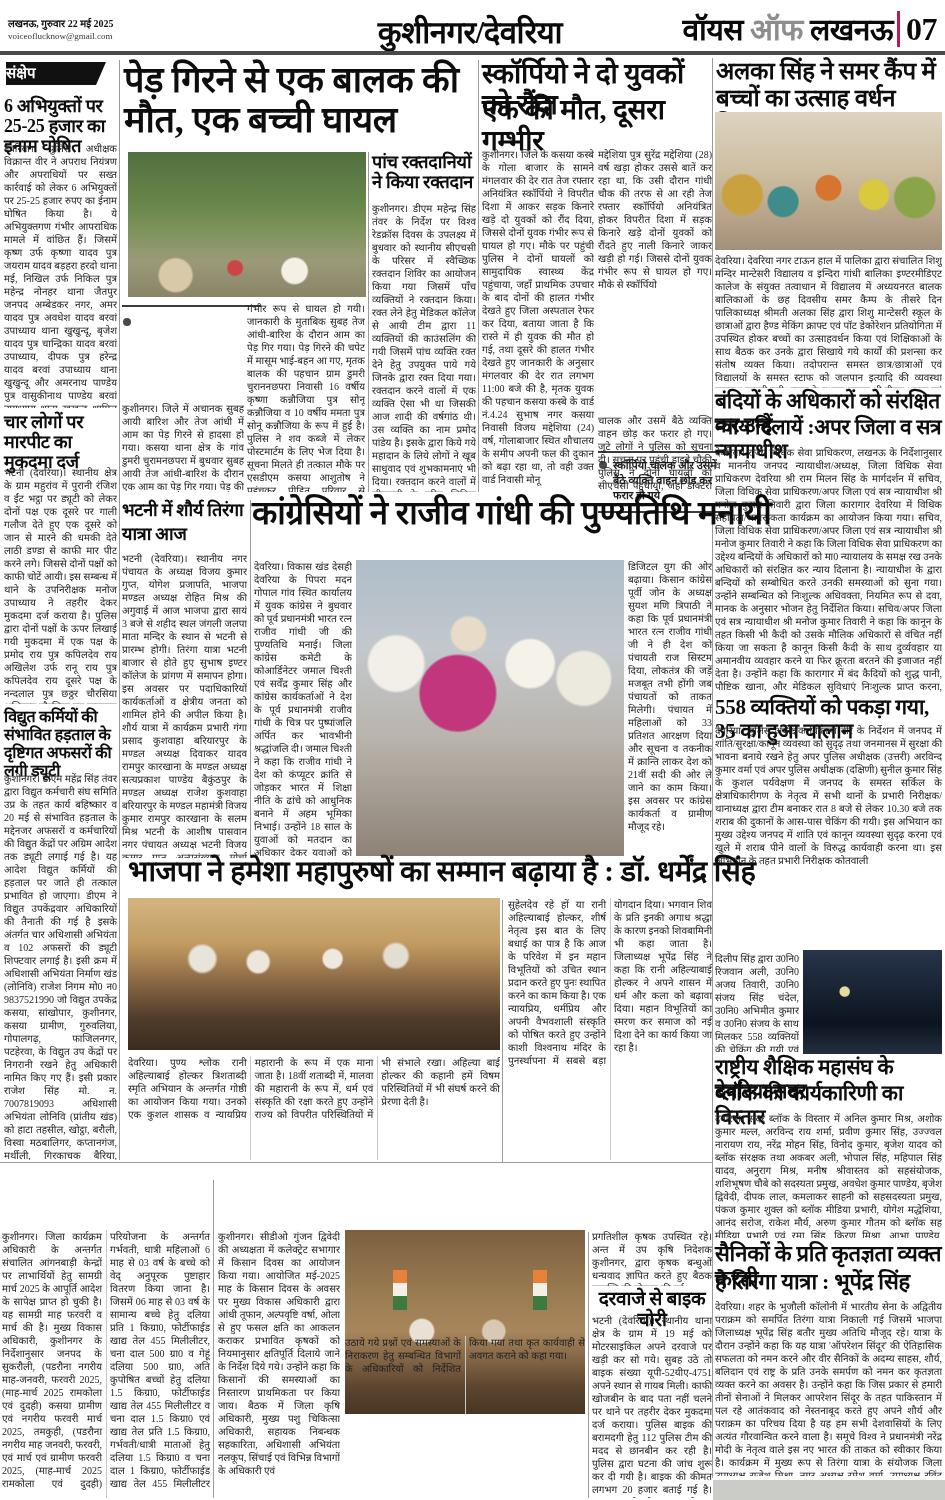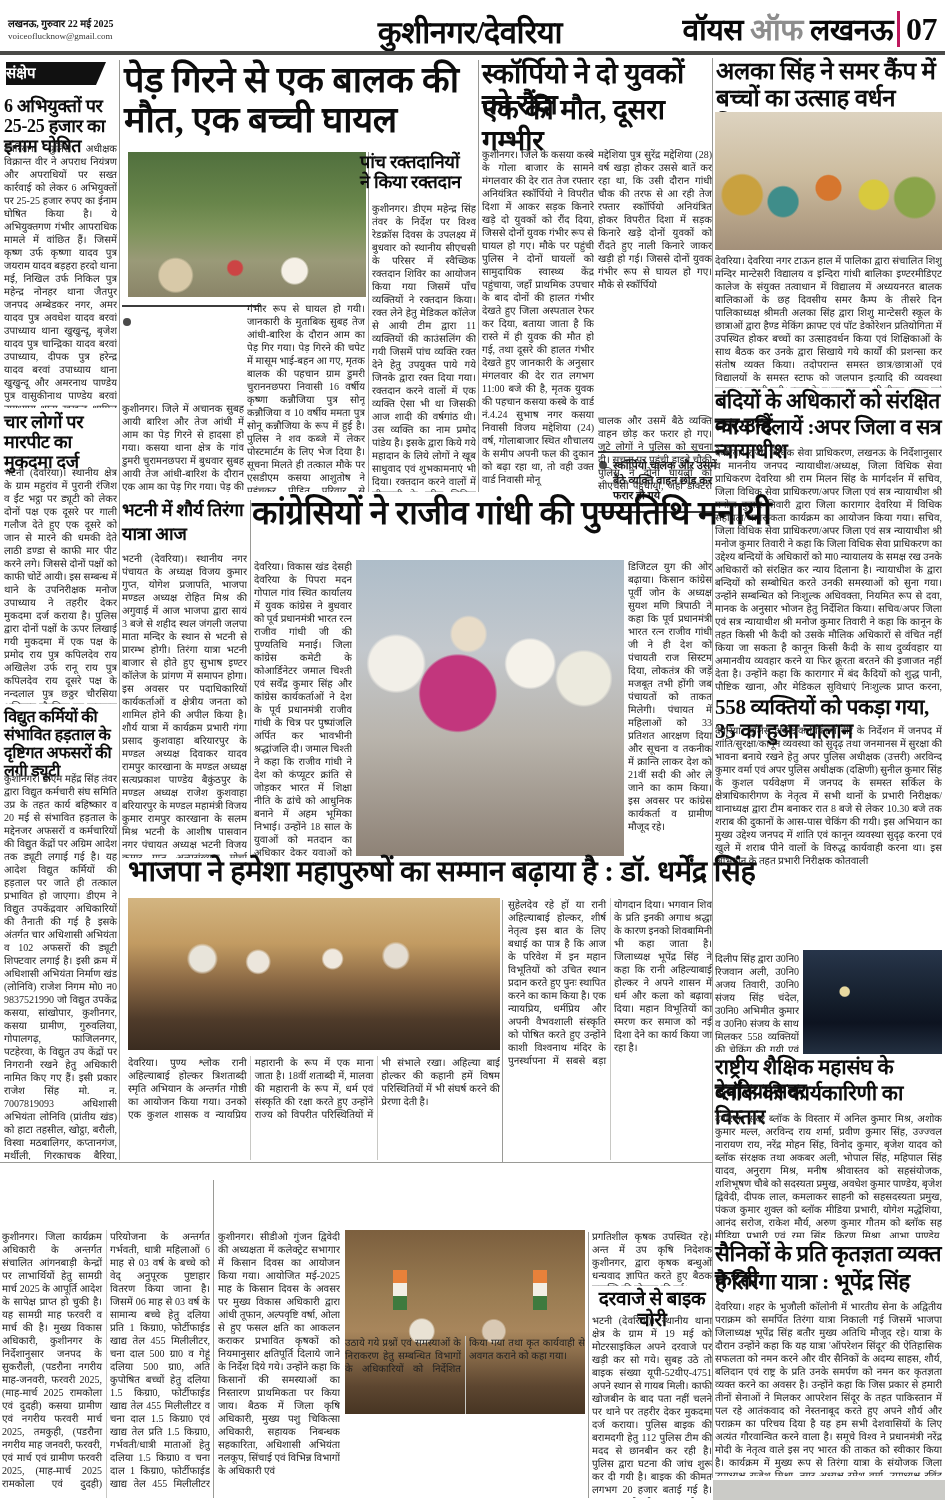--- a/index.html
+++ b/index.html
@@ -64,21 +64,21 @@
          radial-gradient(circle at 20% 85%, #d8c9a8 0 7%, transparent 8%),
          radial-gradient(circle at 45% 80%, #c44 0 4%, transparent 5%),
          radial-gradient(circle at 70% 82%, #f5f0e6 0 6%, transparent 7%),
          linear-gradient(180deg,#51703e 0%,#68854a 35%,#7f945c 55%,#9a9a78 75%,#8a8468 100%);"></div>
   <div class="a pq" style="left:122px;top:305px;width:122px;height:90px;">
     <span class="dot"></span>
   </div>
   <div class="a bt" style="left:122px;top:402px;width:122px;height:90px;">कुशीनगर। जिले में अचानक सुबह आयी बारिश और तेज आंधी में आम का पेड़ गिरने से हादसा हो गया। कसया थाना क्षेत्र के गांव डुमरी चुरामनछपरा में बुधवार सुबह आयी तेज आंधी-बारिश के दौरान एक आम का पेड़ गिर गया। पेड़ की चपेट में मासूम भाई बहन आ गए। पेड़ की चपेट में आने से भाई की मौत हो गयी तो बहन</div>
   <div class="a bt" style="left:247px;top:302px;width:118px;height:190px;">गंभीर रूप से घायल हो गयी। जानकारी के मुताबिक सुबह तेज आंधी-बारिश के दौरान आम का पेड़ गिर गया। पेड़ गिरने की चपेट में मासूम भाई-बहन आ गए, मृतक बालक की पहचान ग्राम डुमरी चुराननछपरा निवासी 16 वर्षीय कृष्णा कन्नौजिया पुत्र सोनू कन्नौजिया व 10 वर्षीय ममता पुत्र सोनू कन्नौजिया के रूप में हुई है। पुलिस ने शव कब्जे में लेकर पोस्टमार्टम के लिए भेज दिया है। सूचना मिलते ही तत्काल मौके पर एसडीएम कसया आशुतोष ने पहुंचकर पीड़ित परिवार से मुलाकात कर सांत्वना दी और घटनास्थल का निरीक्षण कर आर्थिक सहयोग दिलवाने का सम्बन्धित को निर्देश दिए।</div>
 
-  <div class="a h" style="left:360px;top:152px;width:106px;font-size:18px;">पांच रक्तदानियों ने किया रक्तदान</div>
+  <div class="a h" style="left:372px;top:152px;width:106px;font-size:18px;">पांच रक्तदानियों ने किया रक्तदान</div>
   <div class="a bt" style="left:372px;top:202px;width:104px;height:290px;">कुशीनगर। डीएम महेन्द्र सिंह तंवर के निर्देश पर विश्व रेडक्रॉस दिवस के उपलक्ष्य में बुधवार को स्थानीय सीएचसी के परिसर में स्वैच्छिक रक्तदान शिविर का आयोजन किया गया जिसमें पाँच व्यक्तियों ने रक्तदान किया। रक्त लेने हेतु मेडिकल कॉलेज से आयी टीम द्वारा 11 व्यक्तियों की काउंसलिंग की गयी जिसमें पांच व्यक्ति रक्त देने हेतु उपयुक्त पाये गये जिनके द्वारा रक्त दिया गया। रक्तदान करने वालों में एक व्यक्ति ऐसा भी था जिसकी आज शादी की वर्षगांठ थी। उस व्यक्ति का नाम प्रमोद पांडेय है। इसके द्वारा किये गये महादान के लिये लोगों ने खूब साधुवाद एवं शुभकामनाएं भी दिया। रक्तदान करने वालों में सीएचसी के वरिष्ठ लिपिक अमित सिंह, ब्लाक कार्यक्रम प्रबंधक अनिता यादव, रोहित आदि प्रमुख रहे। सीएचसी अधीक्षक डॉ मार्कण्डेय चतुर्वेदी ने कहा कि एक व्यक्ति रक्तदान करके चार व्यक्तियों के जीवन को बचाता है।</div>
 
   <div class="a h" style="left:482px;top:58px;width:230px;font-size:28px;">स्कॉर्पियो ने दो युवकों को रौंदा</div>
   <div class="a h" style="left:482px;top:94px;width:230px;font-size:28px;">एक की मौत, दूसरा गम्भीर</div>
   <div class="a bt" style="left:482px;top:148px;width:112px;height:344px;">कुशीनगर। जिले के कसया कस्बे के गोला बाजार के सामने मंगलवार की देर रात तेज रफ्तार अनियंत्रित स्कॉर्पियो ने विपरीत दिशा में आकर सड़क किनारे खड़े दो युवकों को रौंद दिया, जिससे दोनों युवक गंभीर रूप से घायल हो गए। मौके पर पहुंची पुलिस ने दोनों घायलों को सामुदायिक स्वास्थ्य केंद्र पहुंचाया, जहाँ प्राथमिक उपचार के बाद दोनों की हालत गंभीर देखते हुए जिला अस्पताल रेफर कर दिया, बताया जाता है कि रास्ते में ही युवक की मौत हो गई, तथा दूसरे की हालत गंभीर देखते हुए जानकारी के अनुसार मंगलवार की देर रात लगभग 11:00 बजे की है, मृतक युवक की पहचान कसया कस्बे के वार्ड नं.4.24 सुभाष नगर कसया निवासी विजय मद्देशिया (24) वर्ष, गोलाबाजार स्थित शौचालय के समीप अपनी फल की दुकान को बढ़ा रहा था, तो वही उक्त वार्ड निवासी मोनू</div>
   <div class="a bt" style="left:598px;top:148px;width:114px;height:202px;">मद्देशिया पुत्र सुरेंद्र मद्देशिया (28) वर्ष खड़ा होकर उससे बातें कर रहा था, कि उसी दौरान गांधी चौक की तरफ से आ रही तेज रफ्तार स्कॉर्पियो अनियंत्रित होकर विपरीत दिशा में सड़क किनारे खड़े दोनों युवकों को रौंदते हुए नाली किनारे जाकर खड़ी हो गई। जिससे दोनों युवक गंभीर रूप से घायल हो गए। मौके से स्कॉर्पियो</div>
   <div class="a pq2" style="left:598px;top:352px;width:114px;height:48px;">
     <span class="dot" style="top:8px;"></span>
     <span>स्कॉर्पियो चालक और उसमें बैठे व्यक्ति वाहन छोड़ कर फरार हो गये</span>
   </div>

